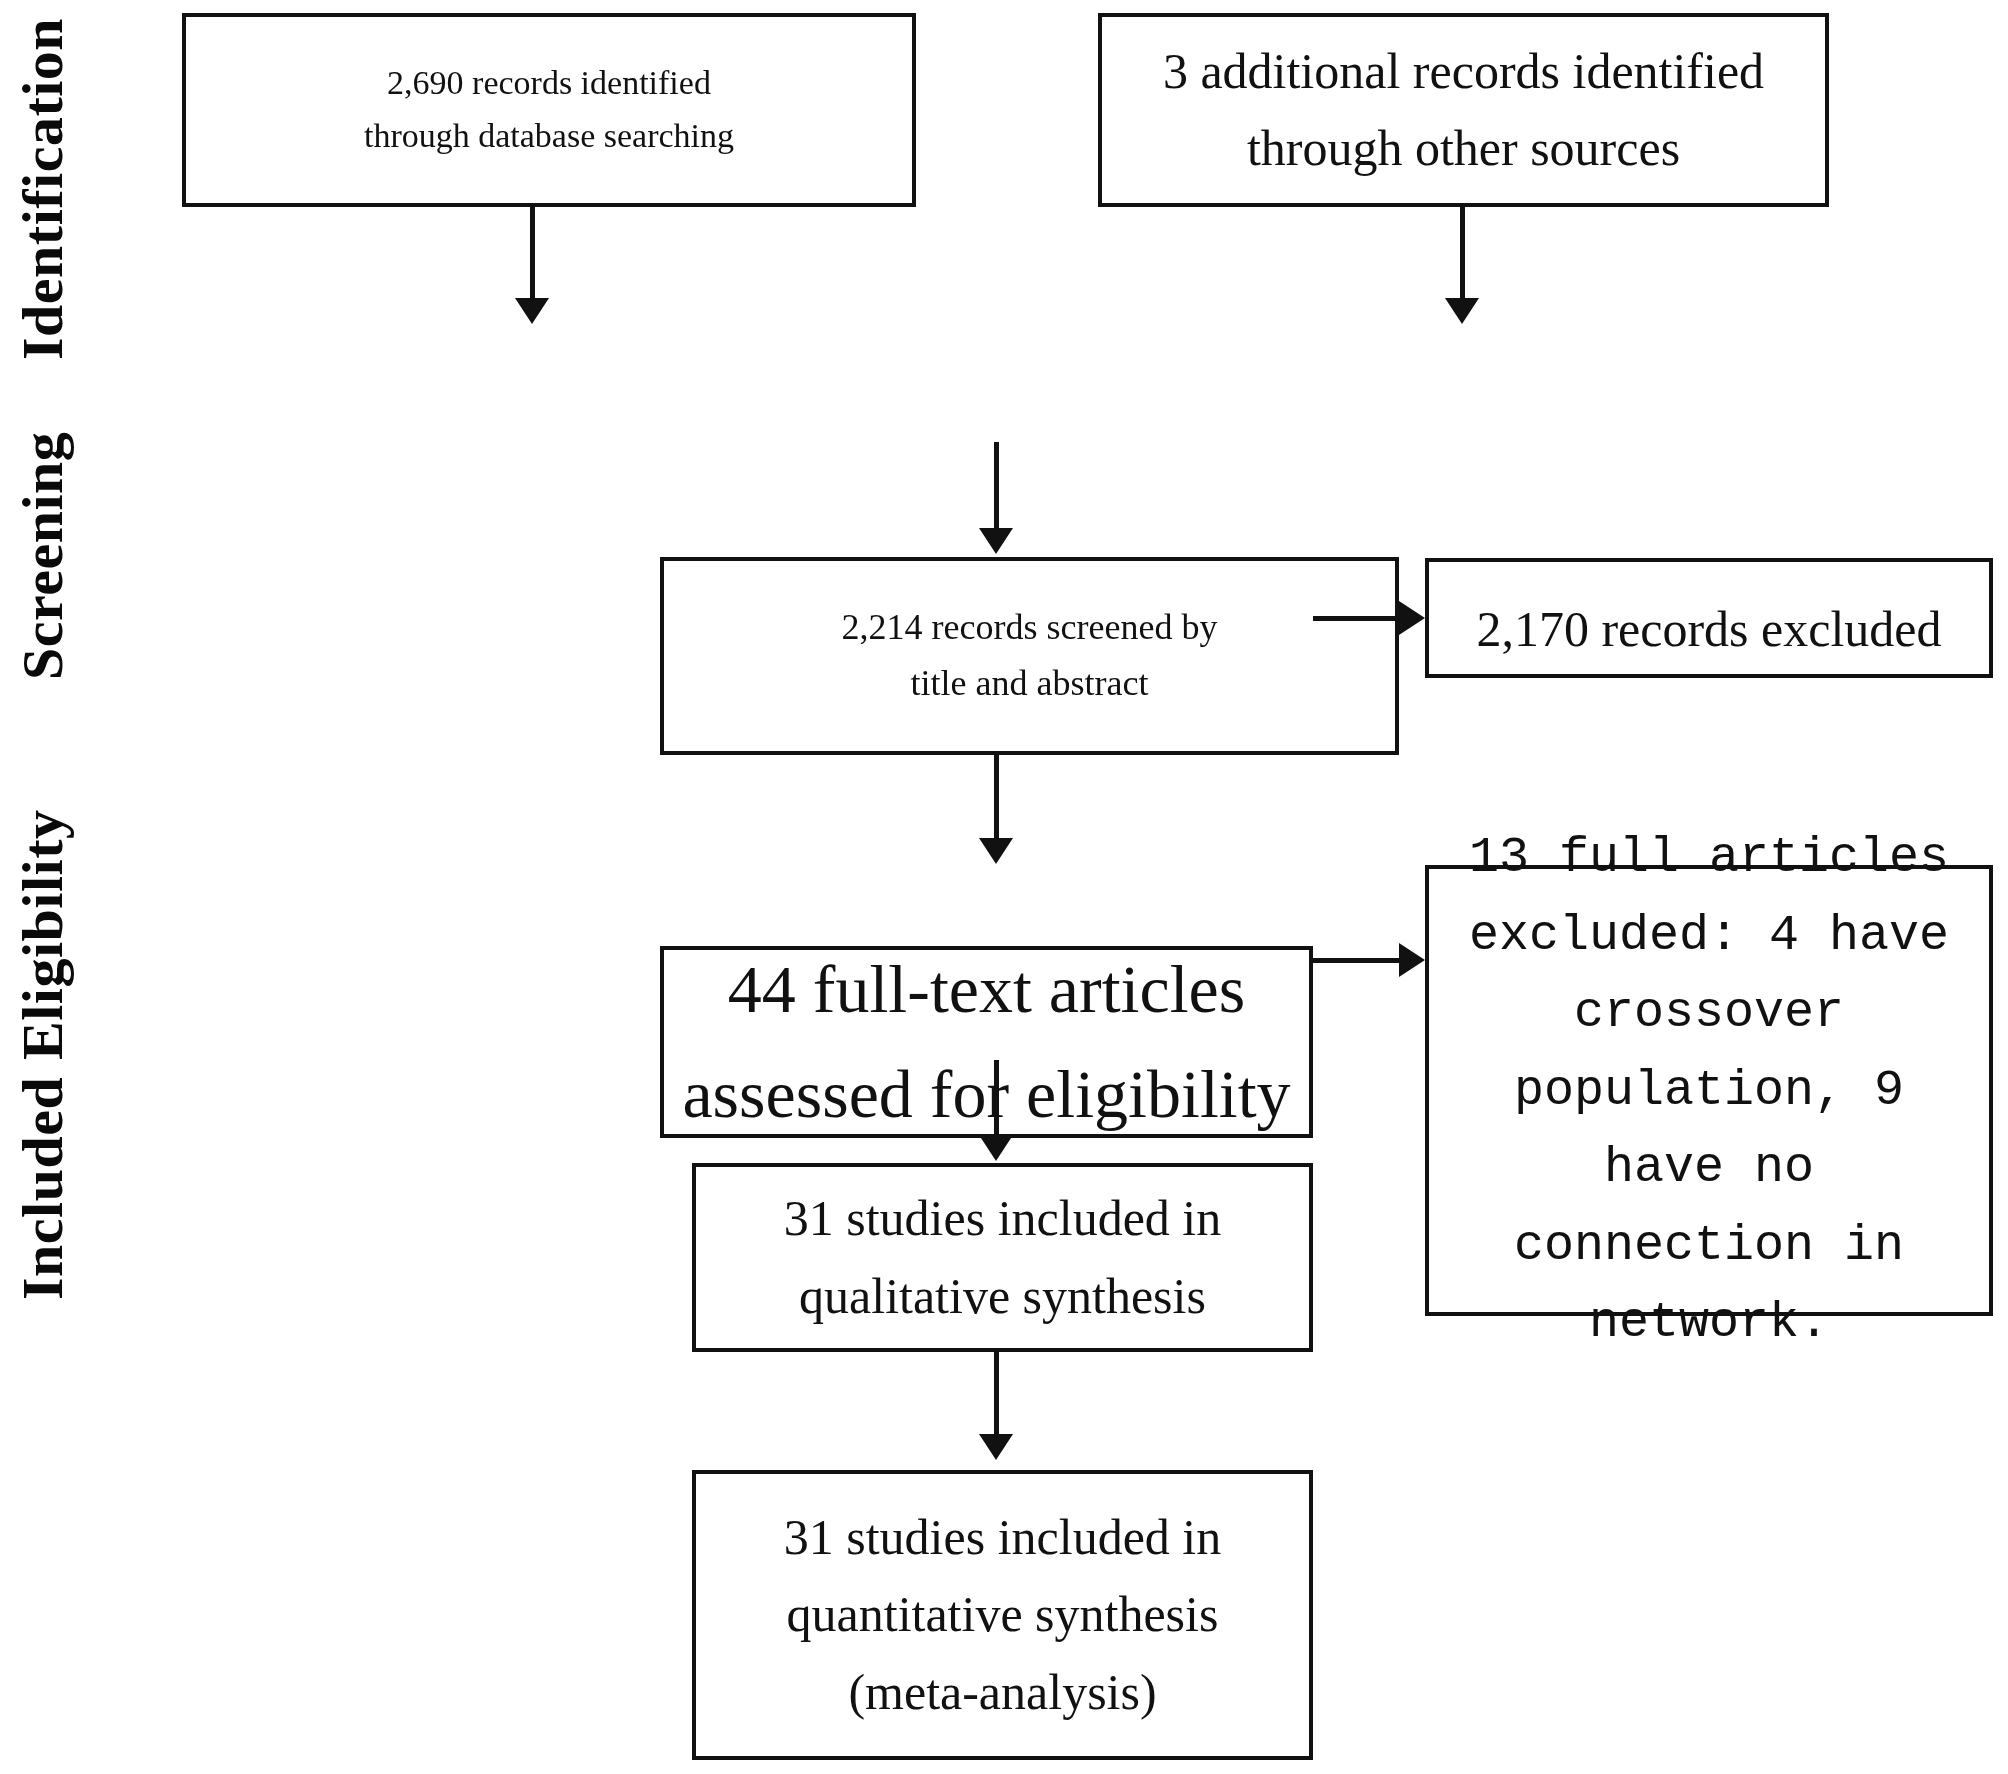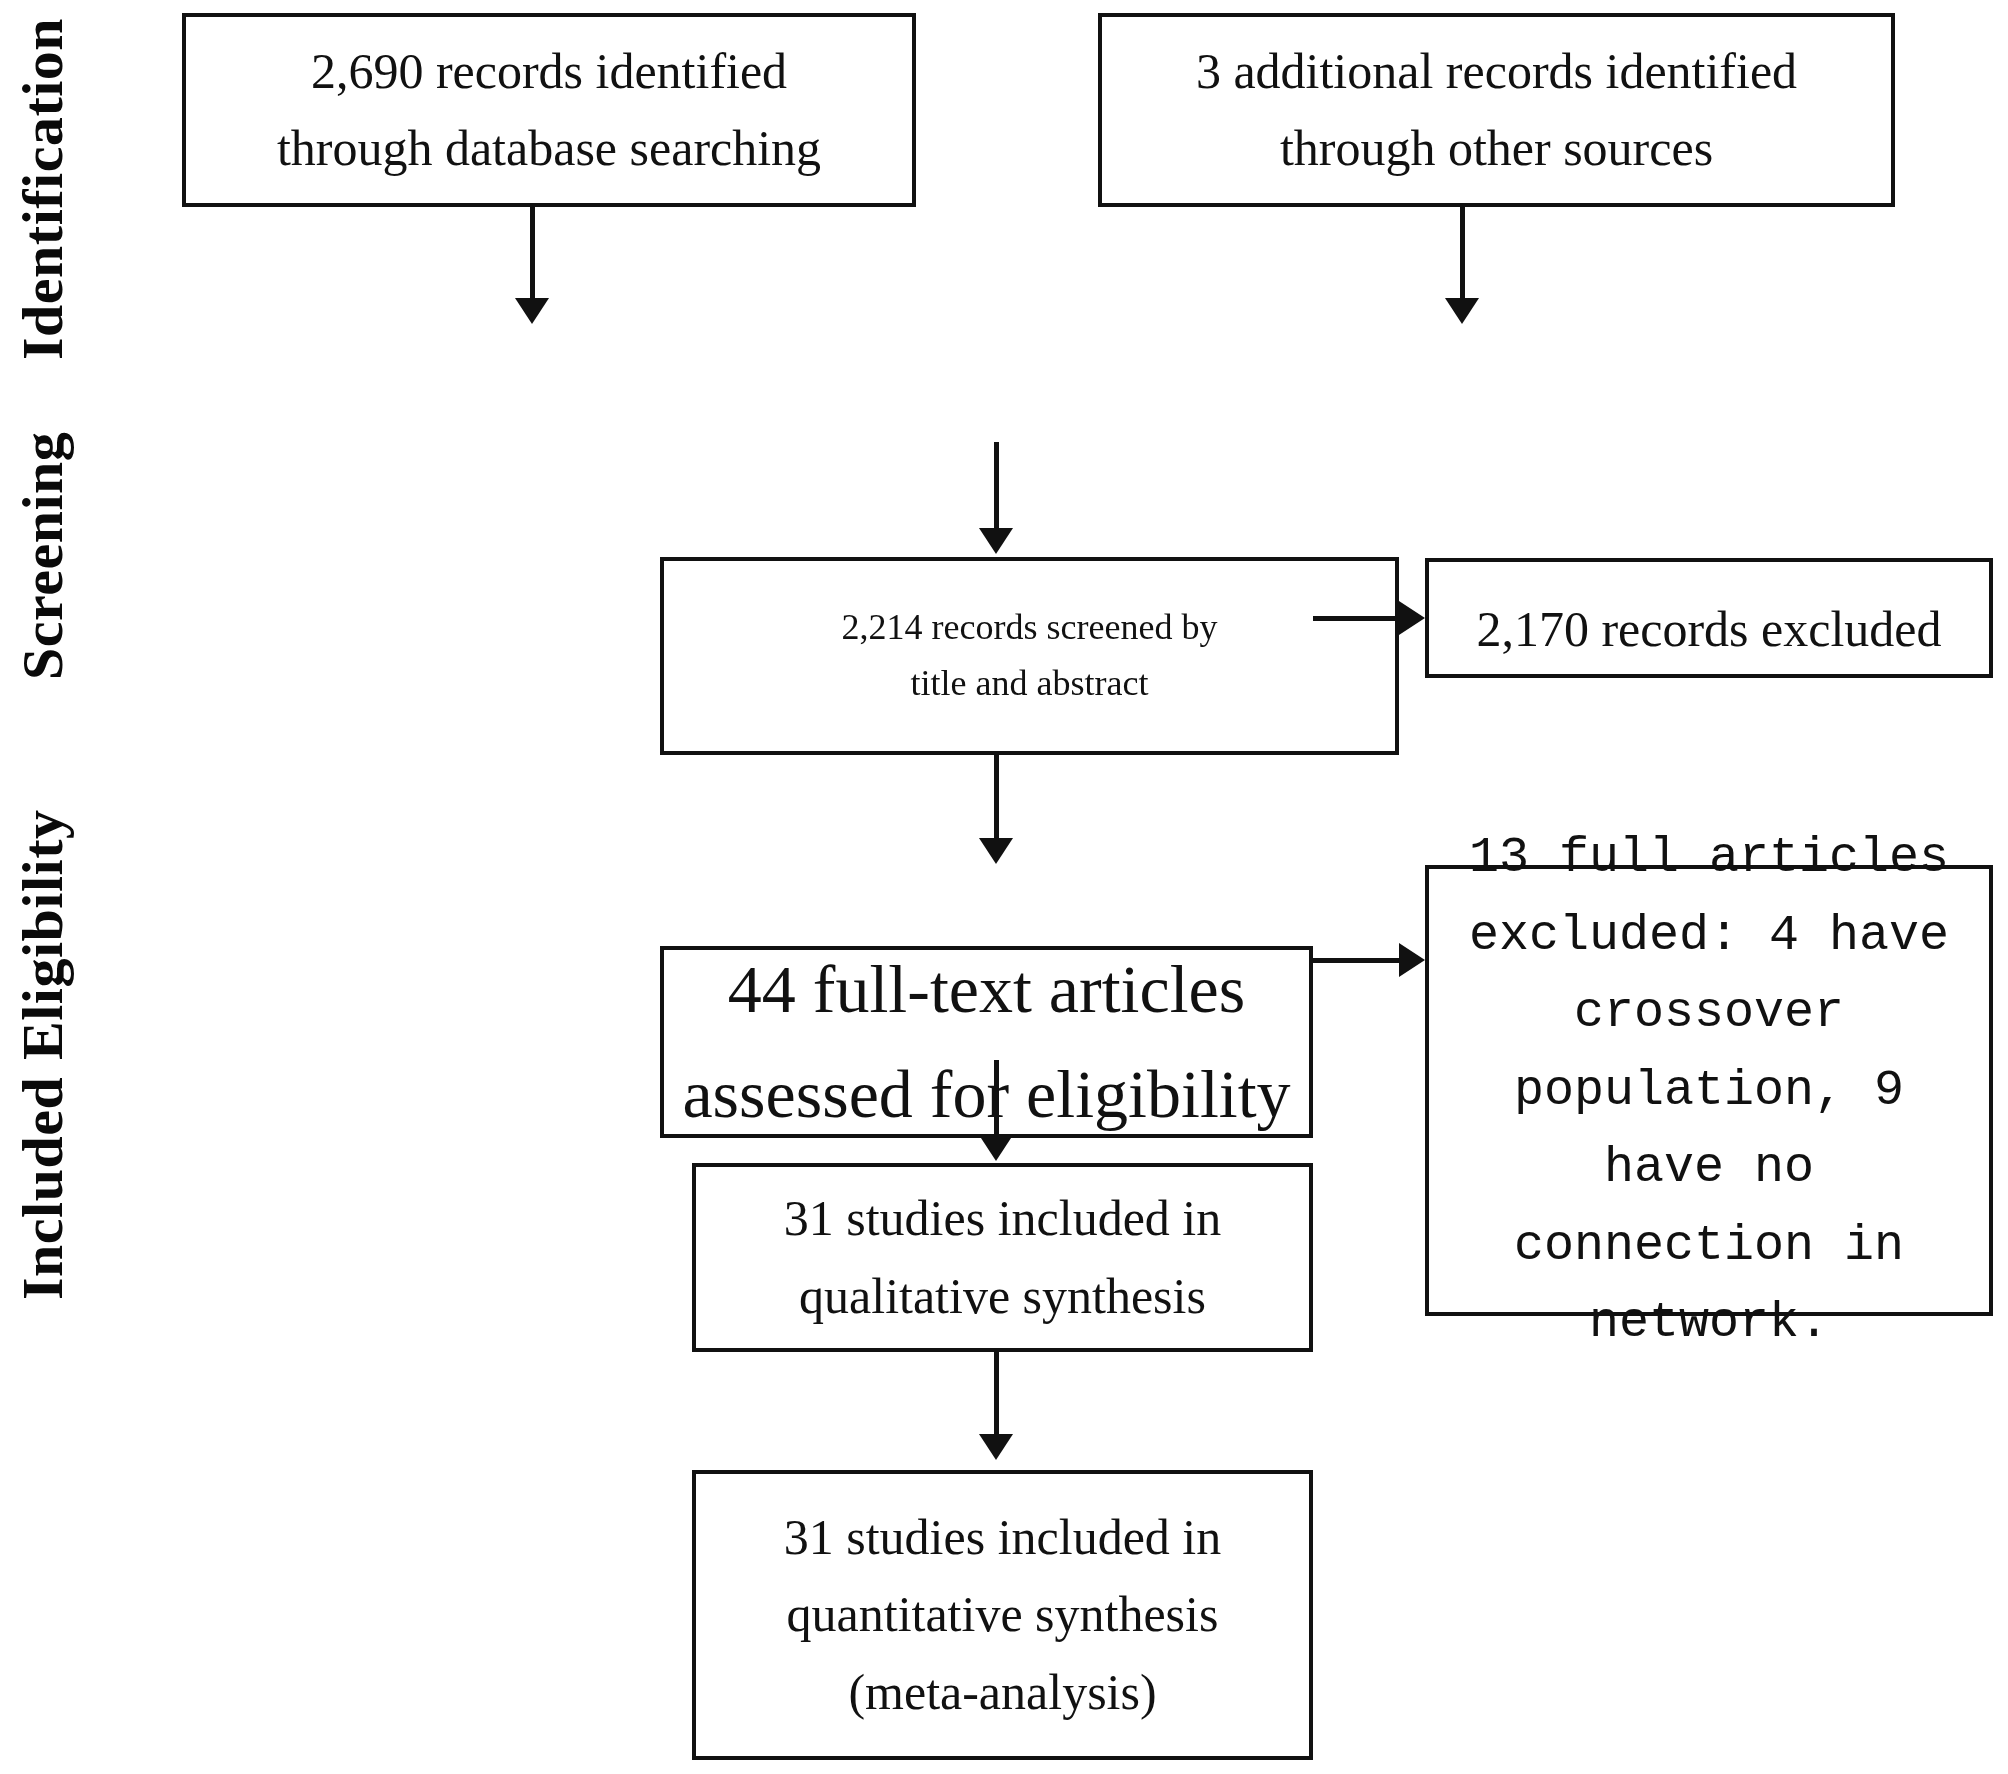--- a/index.html
+++ b/index.html
@@ -91,26 +91,26 @@
   </div>
 
   <div class="stage-label" style="left:14px; top:800px; height:60px; font-size:58px; width:260px; transform-origin: left top; transform: rotate(-90deg) translate(-260px, 0);">
     <span>Eligibility</span>
   </div>
 
   <div class="stage-label" style="left:14px; top:1070px; height:60px; font-size:58px; width:230px; transform-origin: left top; transform: rotate(-90deg) translate(-230px, 0);">
     <span>Included</span>
   </div>
 
-  <div class="node" style="left:182px; top:13px; width:734px; height:194px; font-size:50px;">
+  <div class="node" style="left:182px; top:13px; width:734px; height:194px; font-size:34px;">
     <span class="node-text">2,690 records identified
 through database searching</span>
   </div>
 
-  <div class="node" style="left:1098px; top:13px; width:797px; height:194px; font-size:50px;font-family:Liberation Serif, serif;">
+  <div class="node" style="left:1098px; top:13px; width:731px; height:194px; font-size:50px;font-family:Liberation Serif, serif;">
     <span class="node-text">3 additional records identified
 through other sources</span>
   </div>
 
   <div class="v-line" style="left:530px; top:207px; height:95px;"></div>
   <div class="arrow-down" style="left:515px; top:298px;"></div>
 
   <div class="v-line" style="left:1460px; top:207px; height:95px;"></div>
   <div class="arrow-down" style="left:1445px; top:298px;"></div>
 

